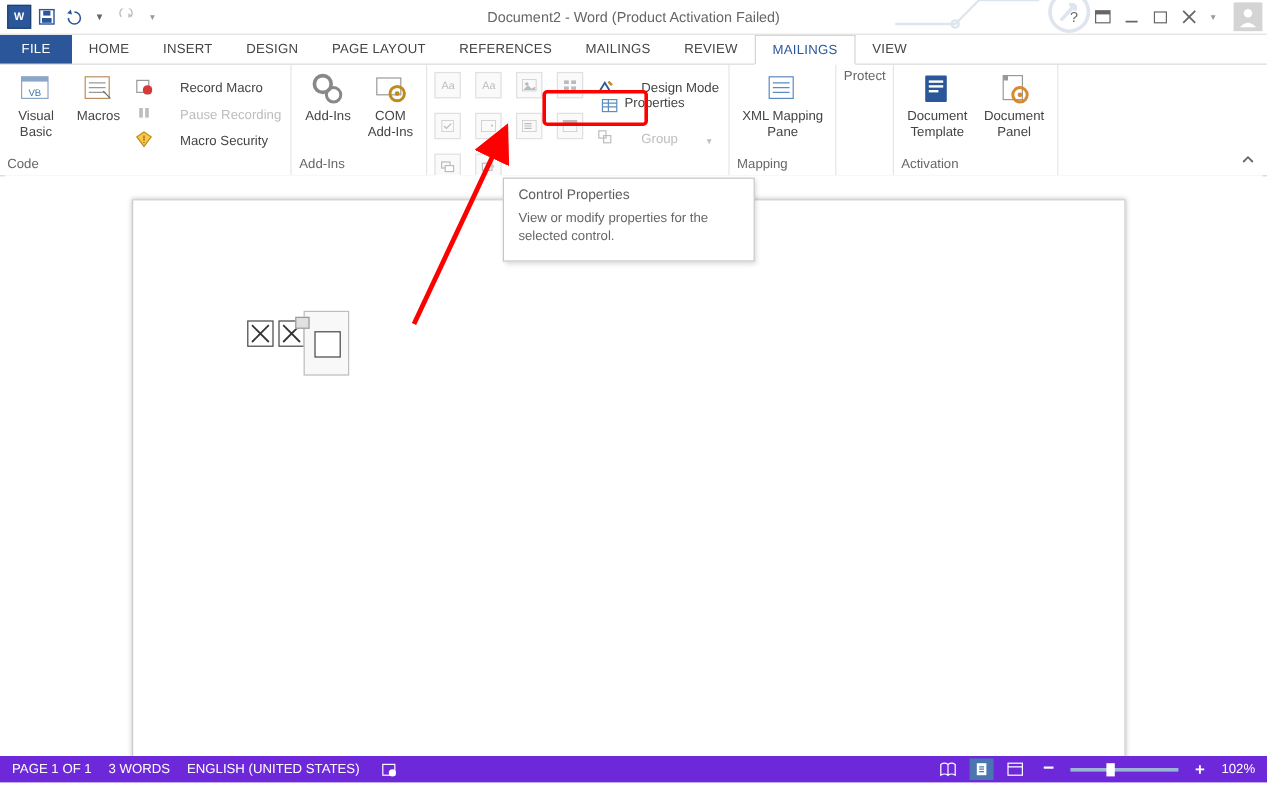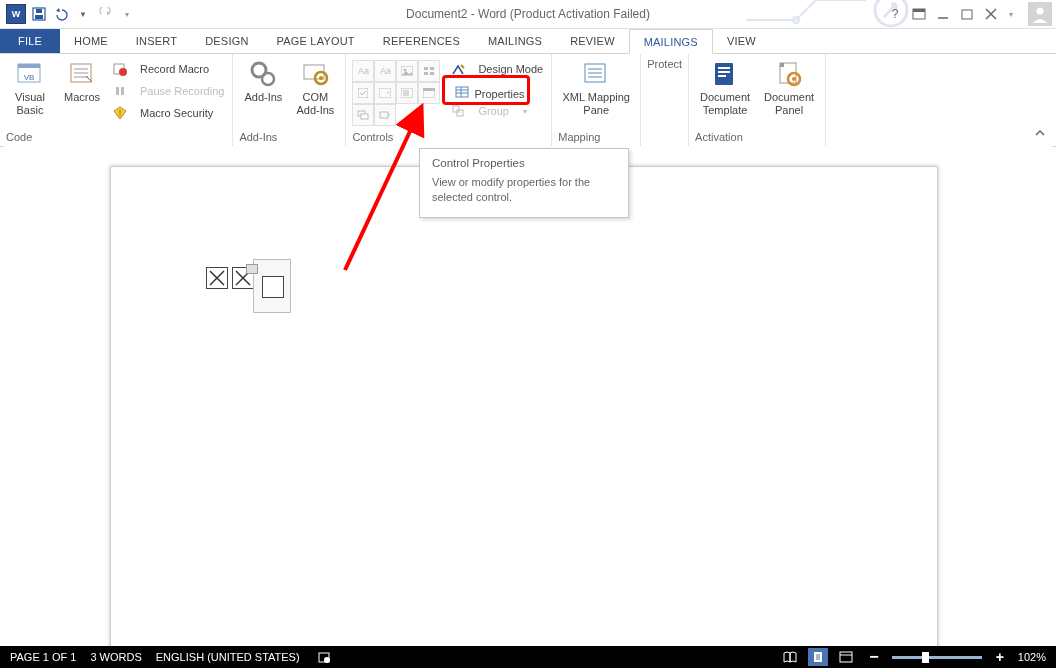--- a/index.html
+++ b/index.html
@@ -17,40 +17,40 @@
 .tab.file{background:#2b579a;color:#fff;font-weight:normal;padding:0 18px}
 .tab.active{color:#2b579a;border:1px solid #d4d4d4;border-bottom:1px solid #fff;margin-bottom:-1px;background:#fff}
 .ribbon{height:92px;background:#fff;border-bottom:1px solid #d4d4d4;display:flex;align-items:stretch;position:relative}
 .group{border-right:1px solid #e6e6e6;display:flex;flex-direction:column;padding:2px 6px 0 6px}
 .group-body{flex:1;display:flex;align-items:flex-start;gap:4px}
 .group-label{text-align:left;font-size:11px;color:#666;padding:2px 0 3px}
 .bigbtn{display:flex;flex-direction:column;align-items:center;justify-content:flex-start;width:48px;padding-top:4px;cursor:pointer;text-align:center;line-height:1.15}
 .bigbtn .ico{width:28px;height:28px;margin-bottom:3px}
 .bigbtn span{font-size:11px;color:#444}
 .bigbtn.disabled span{color:#bdbdbd}
-.smallrow{display:flex;align-items:center;gap:12px;height:22px;cursor:pointer;padding:0 2px;font-size:11px;color:#444}
+.smallrow{display:flex;align-items:flex-end;gap:22px;height:22px;cursor:pointer;padding:0 2px;font-size:11px;color:#444}
 .smallrow.disabled{color:#bdbdbd}
 .smallico{width:16px;height:16px;display:flex;align-items:center;justify-content:center;flex-shrink:0}
-.gridbtns{display:grid;grid-template-columns:repeat(4,20px);grid-auto-rows:20px;gap:2px}
+.gridbtns{display:grid;grid-template-columns:repeat(4,20px);grid-auto-rows:20px;gap:14px}
 .gb{width:20px;height:20px;border:1px solid #e0e0e0;background:#fafafa;cursor:pointer;display:flex;align-items:center;justify-content:center;font-size:9px;color:#bdbdbd}
 .highlight{position:absolute;border:3px solid #ff0000;border-radius:4px;pointer-events:none}
-.props-btn{display:flex;align-items:flex-end;gap:4px;height:20px;padding:0 6px;background:#fff;cursor:pointer;font-size:11px;color:#444}
+.props-btn{display:flex;align-items:flex-start;gap:4px;height:20px;padding:0 6px;background:#fff;cursor:pointer;font-size:11px;color:#444}
 .tooltip{position:absolute;background:#fff;border:1px solid #c6c6c6;padding:8px 12px 12px 12px;width:184px;box-shadow:2px 2px 4px rgba(0,0,0,.15);z-index:50}
 .tooltip .tthead{font-weight:normal;color:#5c5c5c;margin-bottom:6px;font-size:11.5px}
 .tooltip .ttbody{color:#666;font-size:11px;line-height:1.35}
 .docarea{position:absolute;top:146px;left:4px;right:4px;bottom:22px;background:#fff;overflow:hidden}
 .page{position:absolute;left:106px;top:20px;width:826px;height:620px;background:#fff;box-shadow:0 0 4px rgba(0,0,0,.25);border:1px solid #ccc}
 .checkboxes{position:absolute;left:95px;top:100px;display:flex;align-items:flex-start}
 .chk{width:20px;height:20px;border:1.5px solid #444;margin-right:4px;display:flex;align-items:center;justify-content:center}
 .chk svg{width:18px;height:18px}
 .sel{position:absolute;left:142px;top:92px;width:36px;height:52px;border:1px solid #bdbdbd;background:#f8f8f8}
 .sel .inner{position:absolute;left:8px;top:16px;width:20px;height:20px;border:1.5px solid #444;background:#fff}
 .sel .handle{position:absolute;left:-8px;top:4px;width:10px;height:8px;background:#e0e0e0;border:1px solid #999}
 .arrow{position:absolute;pointer-events:none;z-index:40}
-.statusbar{position:absolute;left:0;right:0;bottom:0;height:22px;background:#000000;color:#fff;display:flex;align-items:center;font-size:11px}
+.statusbar{position:absolute;left:0;right:0;bottom:16px;height:22px;background:#6d28d9;color:#fff;display:flex;align-items:center;font-size:11px}
 .sb-left{display:flex;align-items:center;gap:14px;padding-left:10px}
 .sb-right{margin-left:auto;display:flex;align-items:center;gap:8px;padding-right:10px}
 .sb-btn{width:20px;height:18px;display:flex;align-items:center;justify-content:center;cursor:pointer}
 .slider{width:90px;height:3px;background:#9bb5d6;position:relative}
 .slider .thumb{position:absolute;left:30px;top:-4px;width:7px;height:11px;background:#fff}
 .collapse{position:absolute;right:10px;bottom:4px;cursor:pointer;color:#666}
 .vcol{display:flex;flex-direction:column}
 </style>
 </head>
 <body>

